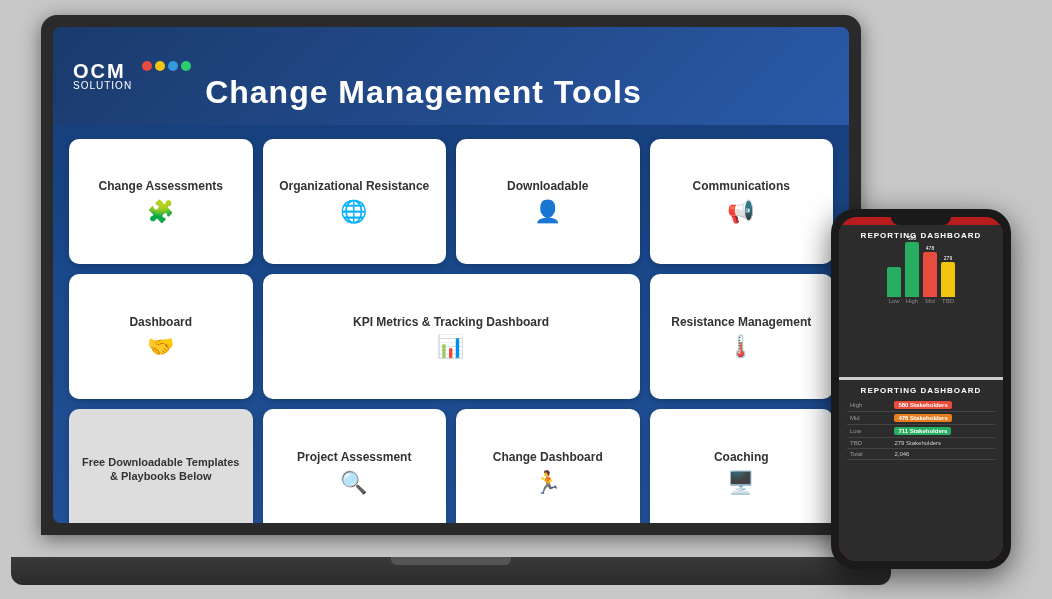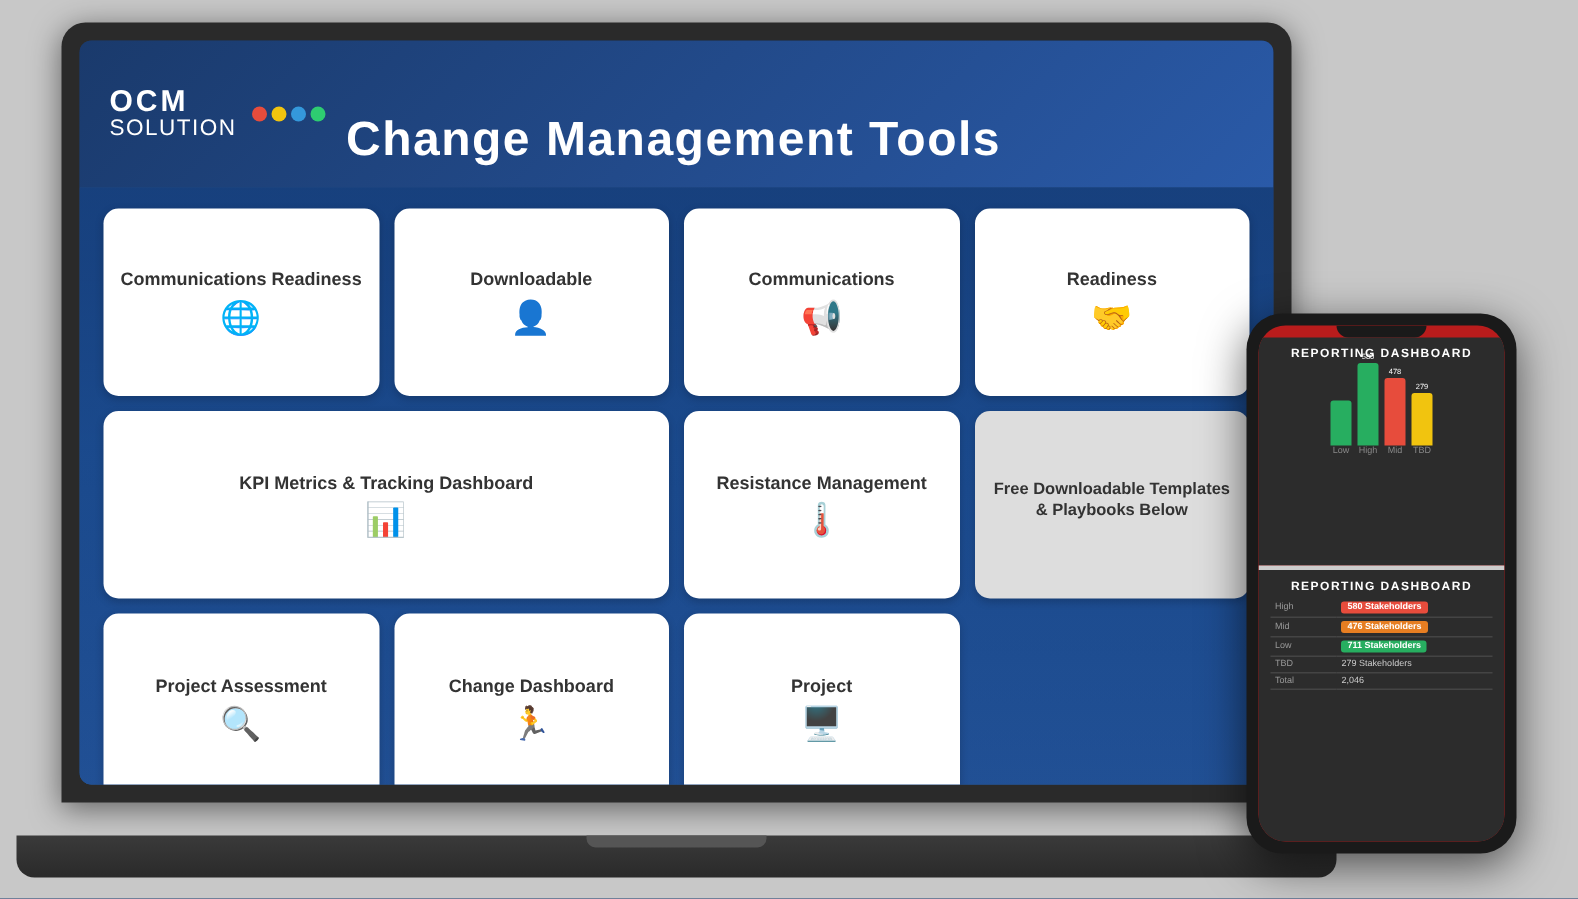--- a/index.html
+++ b/index.html
@@ -58,21 +58,21 @@
     }
 
     .ocm-logo .ocm-text {
       font-size: 20px;
       font-weight: 900;
       color: white;
       letter-spacing: 2px;
     }
 
     .ocm-logo .solution-text {
-      font-size: 15px;
+      font-size: 10px;
       color: white;
       letter-spacing: 1px;
     }
 
     .logo-dots {
       display: flex;
       gap: 3px;
       margin-left: 4px;
     }
 
@@ -330,56 +330,60 @@
     .badge-green { background: #27ae60; }
   </style>
 </head>
 <body>
 
 <div class="laptop-container">
   <div class="laptop-body">
     <div class="laptop-screen">
 
       <div class="screen-header">
-        <div style="display:flex;align-items:center;gap:6px;">
+        <div style="display:flex;align-items:flex-start;gap:6px;">
           <div class="ocm-logo">
             <span class="ocm-text">OCM</span>
             <span class="solution-text">SOLUTION</span>
           </div>
           <div class="logo-dots">
             <div class="dot dot-red"></div>
             <div class="dot dot-yellow"></div>
             <div class="dot dot-blue"></div>
             <div class="dot dot-green"></div>
           </div>
         </div>
         <h1 class="header-title">Change Management Tools</h1>
       </div>
 
       <div class="screen-content">
         <div class="tools-grid">
 
-
-          <div class="tool-card">
-            <span class="card-title">Communications Readiness</span>
+          <div class="tool-card">
+            <span class="card-title">Change Assessments</span>
+            <span class="card-icon icon-orange">🧩</span>
+          </div>
+
+          <div class="tool-card">
+            <span class="card-title">Organizational Resistance</span>
             <span class="card-icon icon-blue">🌐</span>
           </div>
 
           <div class="tool-card">
             <span class="card-title">Downloadable</span>
             <span class="card-icon icon-orange">👤</span>
           </div>
 
           <div class="tool-card">
             <span class="card-title">Communications</span>
             <span class="card-icon icon-orange">📢</span>
           </div>
 
           <div class="tool-card">
-            <span class="card-title">Readiness</span>
+            <span class="card-title">Dashboard</span>
             <span class="card-icon icon-blue">🤝</span>
           </div>
 
           <div class="tool-card span-2">
             <span class="card-title">KPI Metrics &amp; Tracking Dashboard</span>
             <span class="card-icon icon-red">📊</span>
           </div>
 
           <div class="tool-card">
             <span class="card-title">Resistance Management</span>
@@ -394,21 +398,21 @@
             <span class="card-title">Project Assessment</span>
             <span class="card-icon icon-orange">🔍</span>
           </div>
 
           <div class="tool-card">
             <span class="card-title">Change Dashboard</span>
             <span class="card-icon icon-orange">🏃</span>
           </div>
 
           <div class="tool-card">
-            <span class="card-title">Project</span>
+            <span class="card-title">Coaching</span>
             <span class="card-icon icon-green">🖥️</span>
           </div>
 
         </div>
       </div>
     </div>
   </div>
   <div class="laptop-base"></div>
 </div>
 

